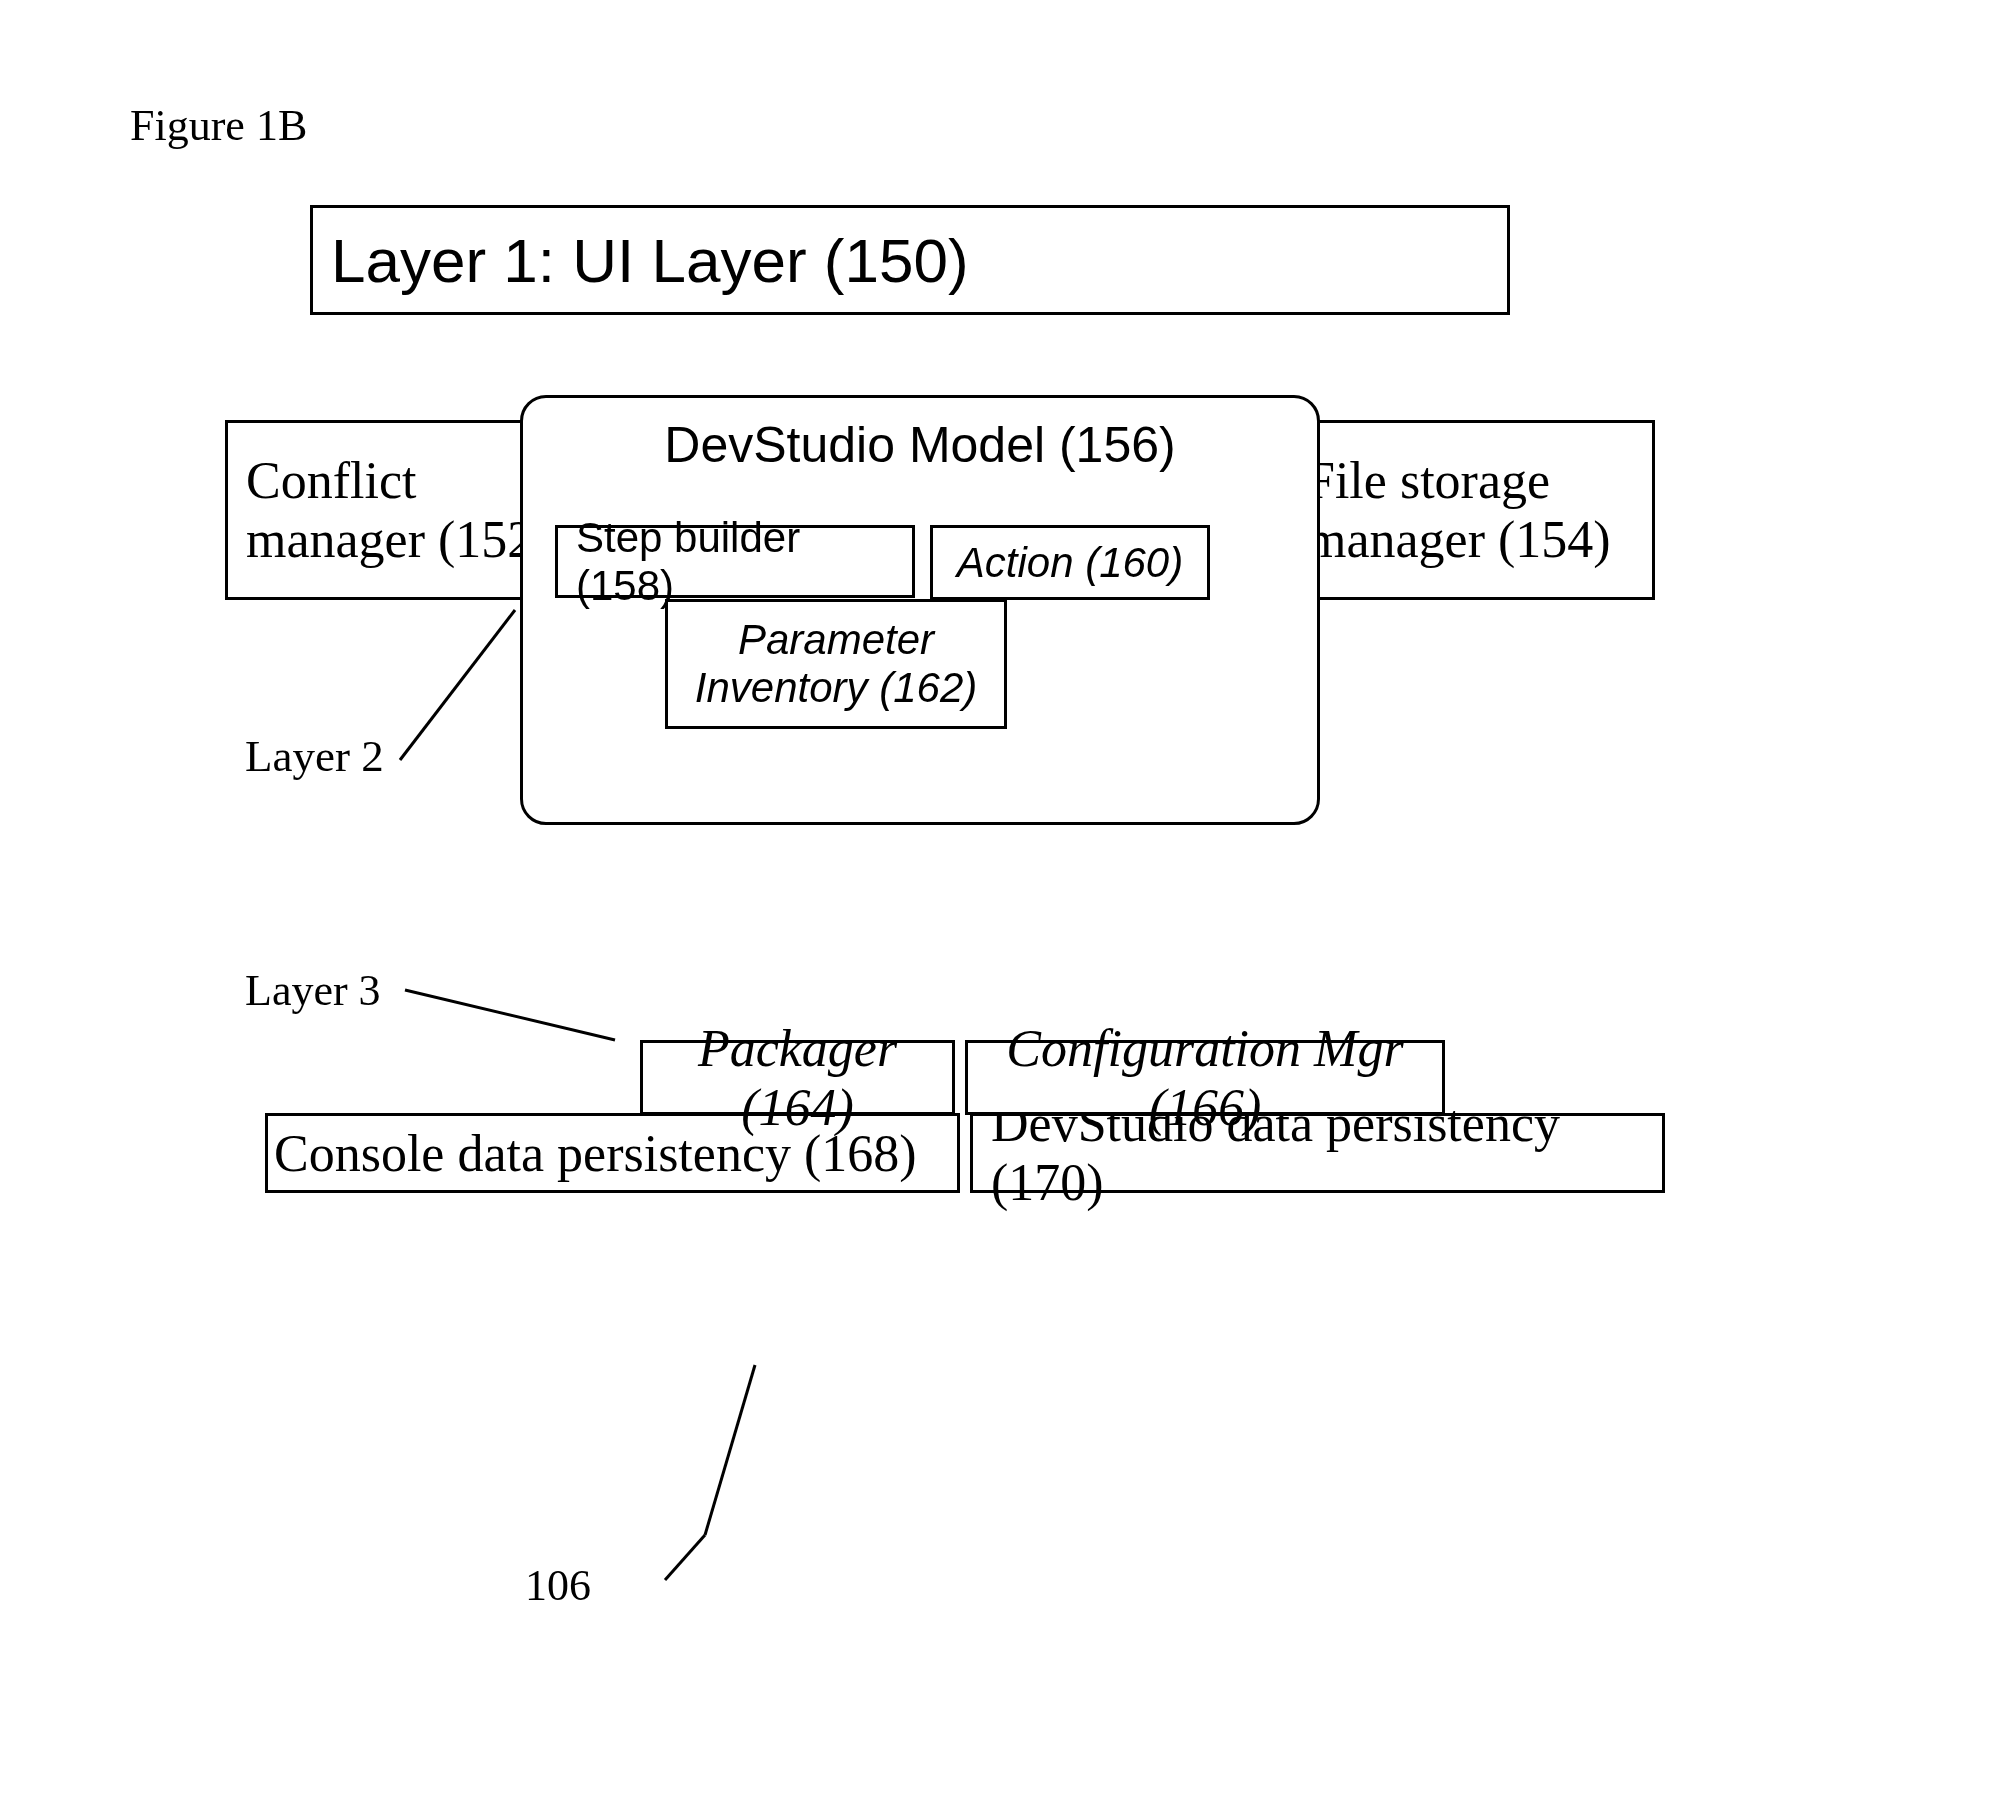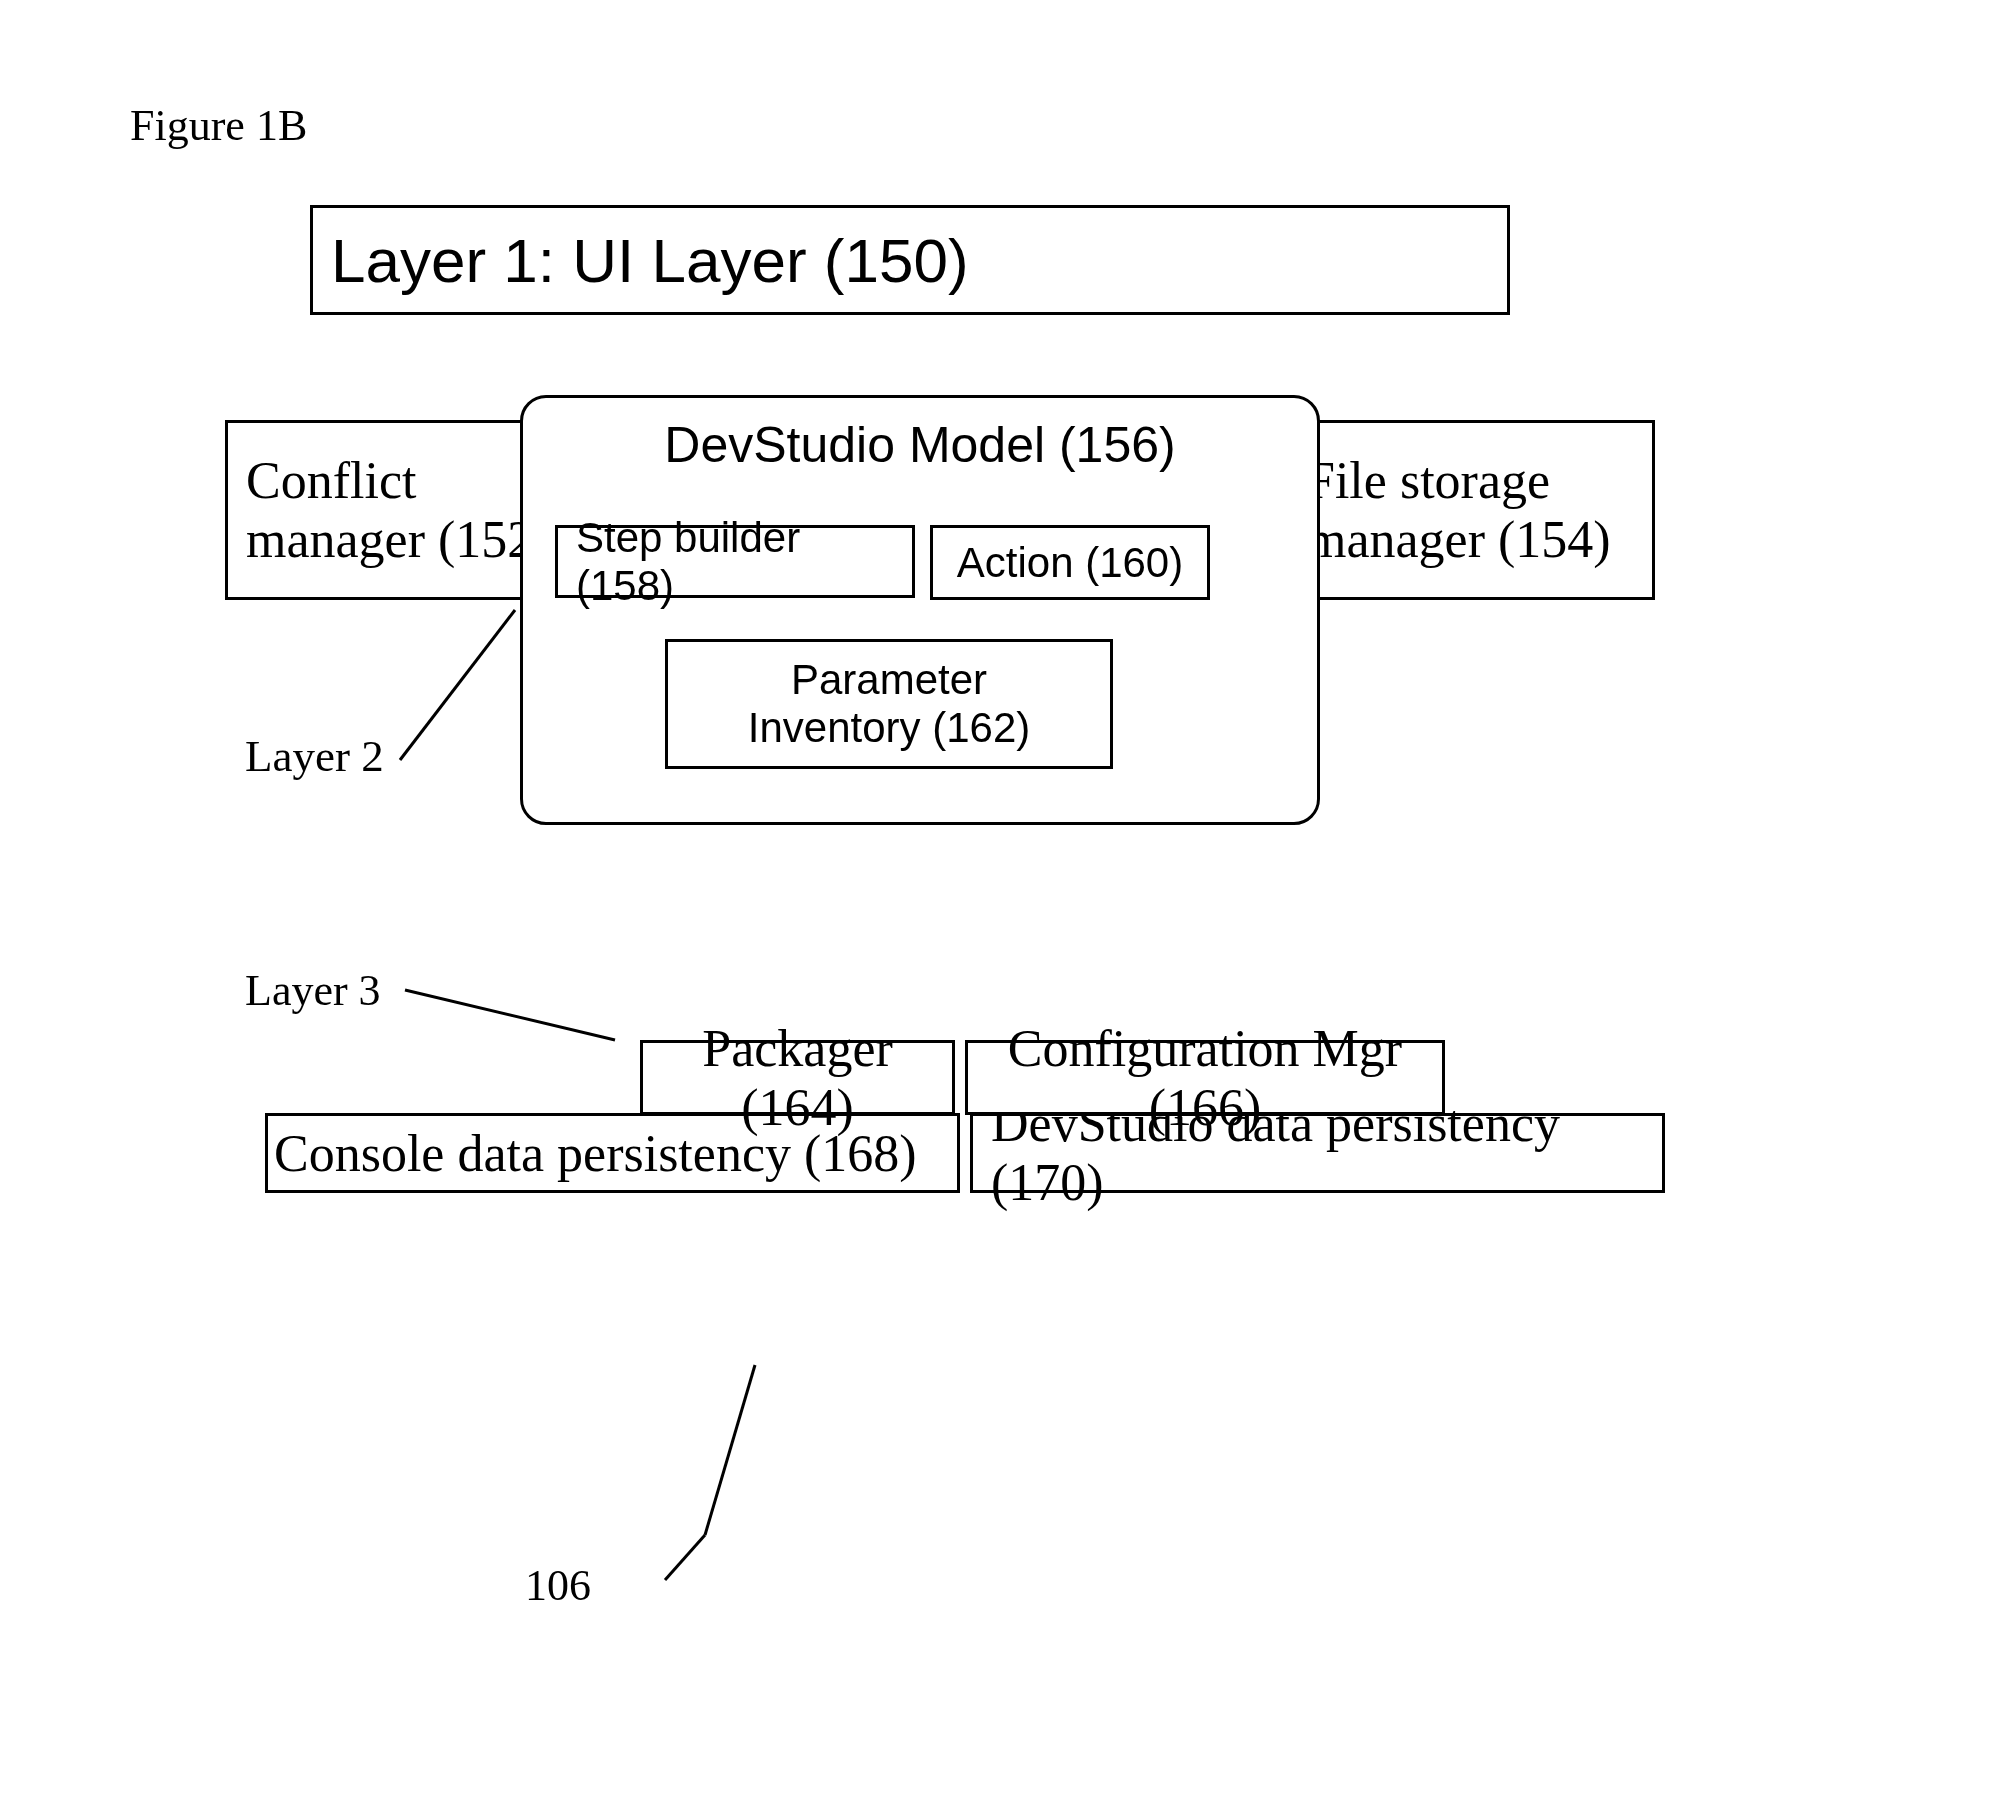--- a/index.html
+++ b/index.html
@@ -18,21 +18,21 @@
     }
     .box {
       position: absolute;
       border: 3px solid #000;
       background: #fff;
       display: flex;
       align-items: center;
       padding: 0 18px;
       font-size: 52px;
     }
-    .box.center { justify-content: center; text-align: center; }
+    .box.center { justify-content: center; text-align: center; font-style: italic; }
     .box.left { justify-content: flex-start; text-align: left; }
     
     
     .layer1 {
       top: 205px;
       left: 310px;
       width: 1200px;
       height: 110px;
       font-family: Arial, Helvetica, sans-serif;
       font-size: 62px;
@@ -78,23 +78,23 @@
     .action {
       top: 525px;
       left: 930px;
       width: 280px;
       height: 75px;
       z-index: 3;
       font-family: Arial, Helvetica, sans-serif;
       font-size: 42px;
     }
     .param-inv {
-      top: 639px;
+      top: 599px;
       left: 665px;
-      width: 448px;
+      width: 342px;
       height: 130px;
       z-index: 3;
       font-family: Arial, Helvetica, sans-serif;
       font-size: 42px;
     }
     
     .layer2-label {
       position: absolute;
       top: 730px;
       left: 245px;

